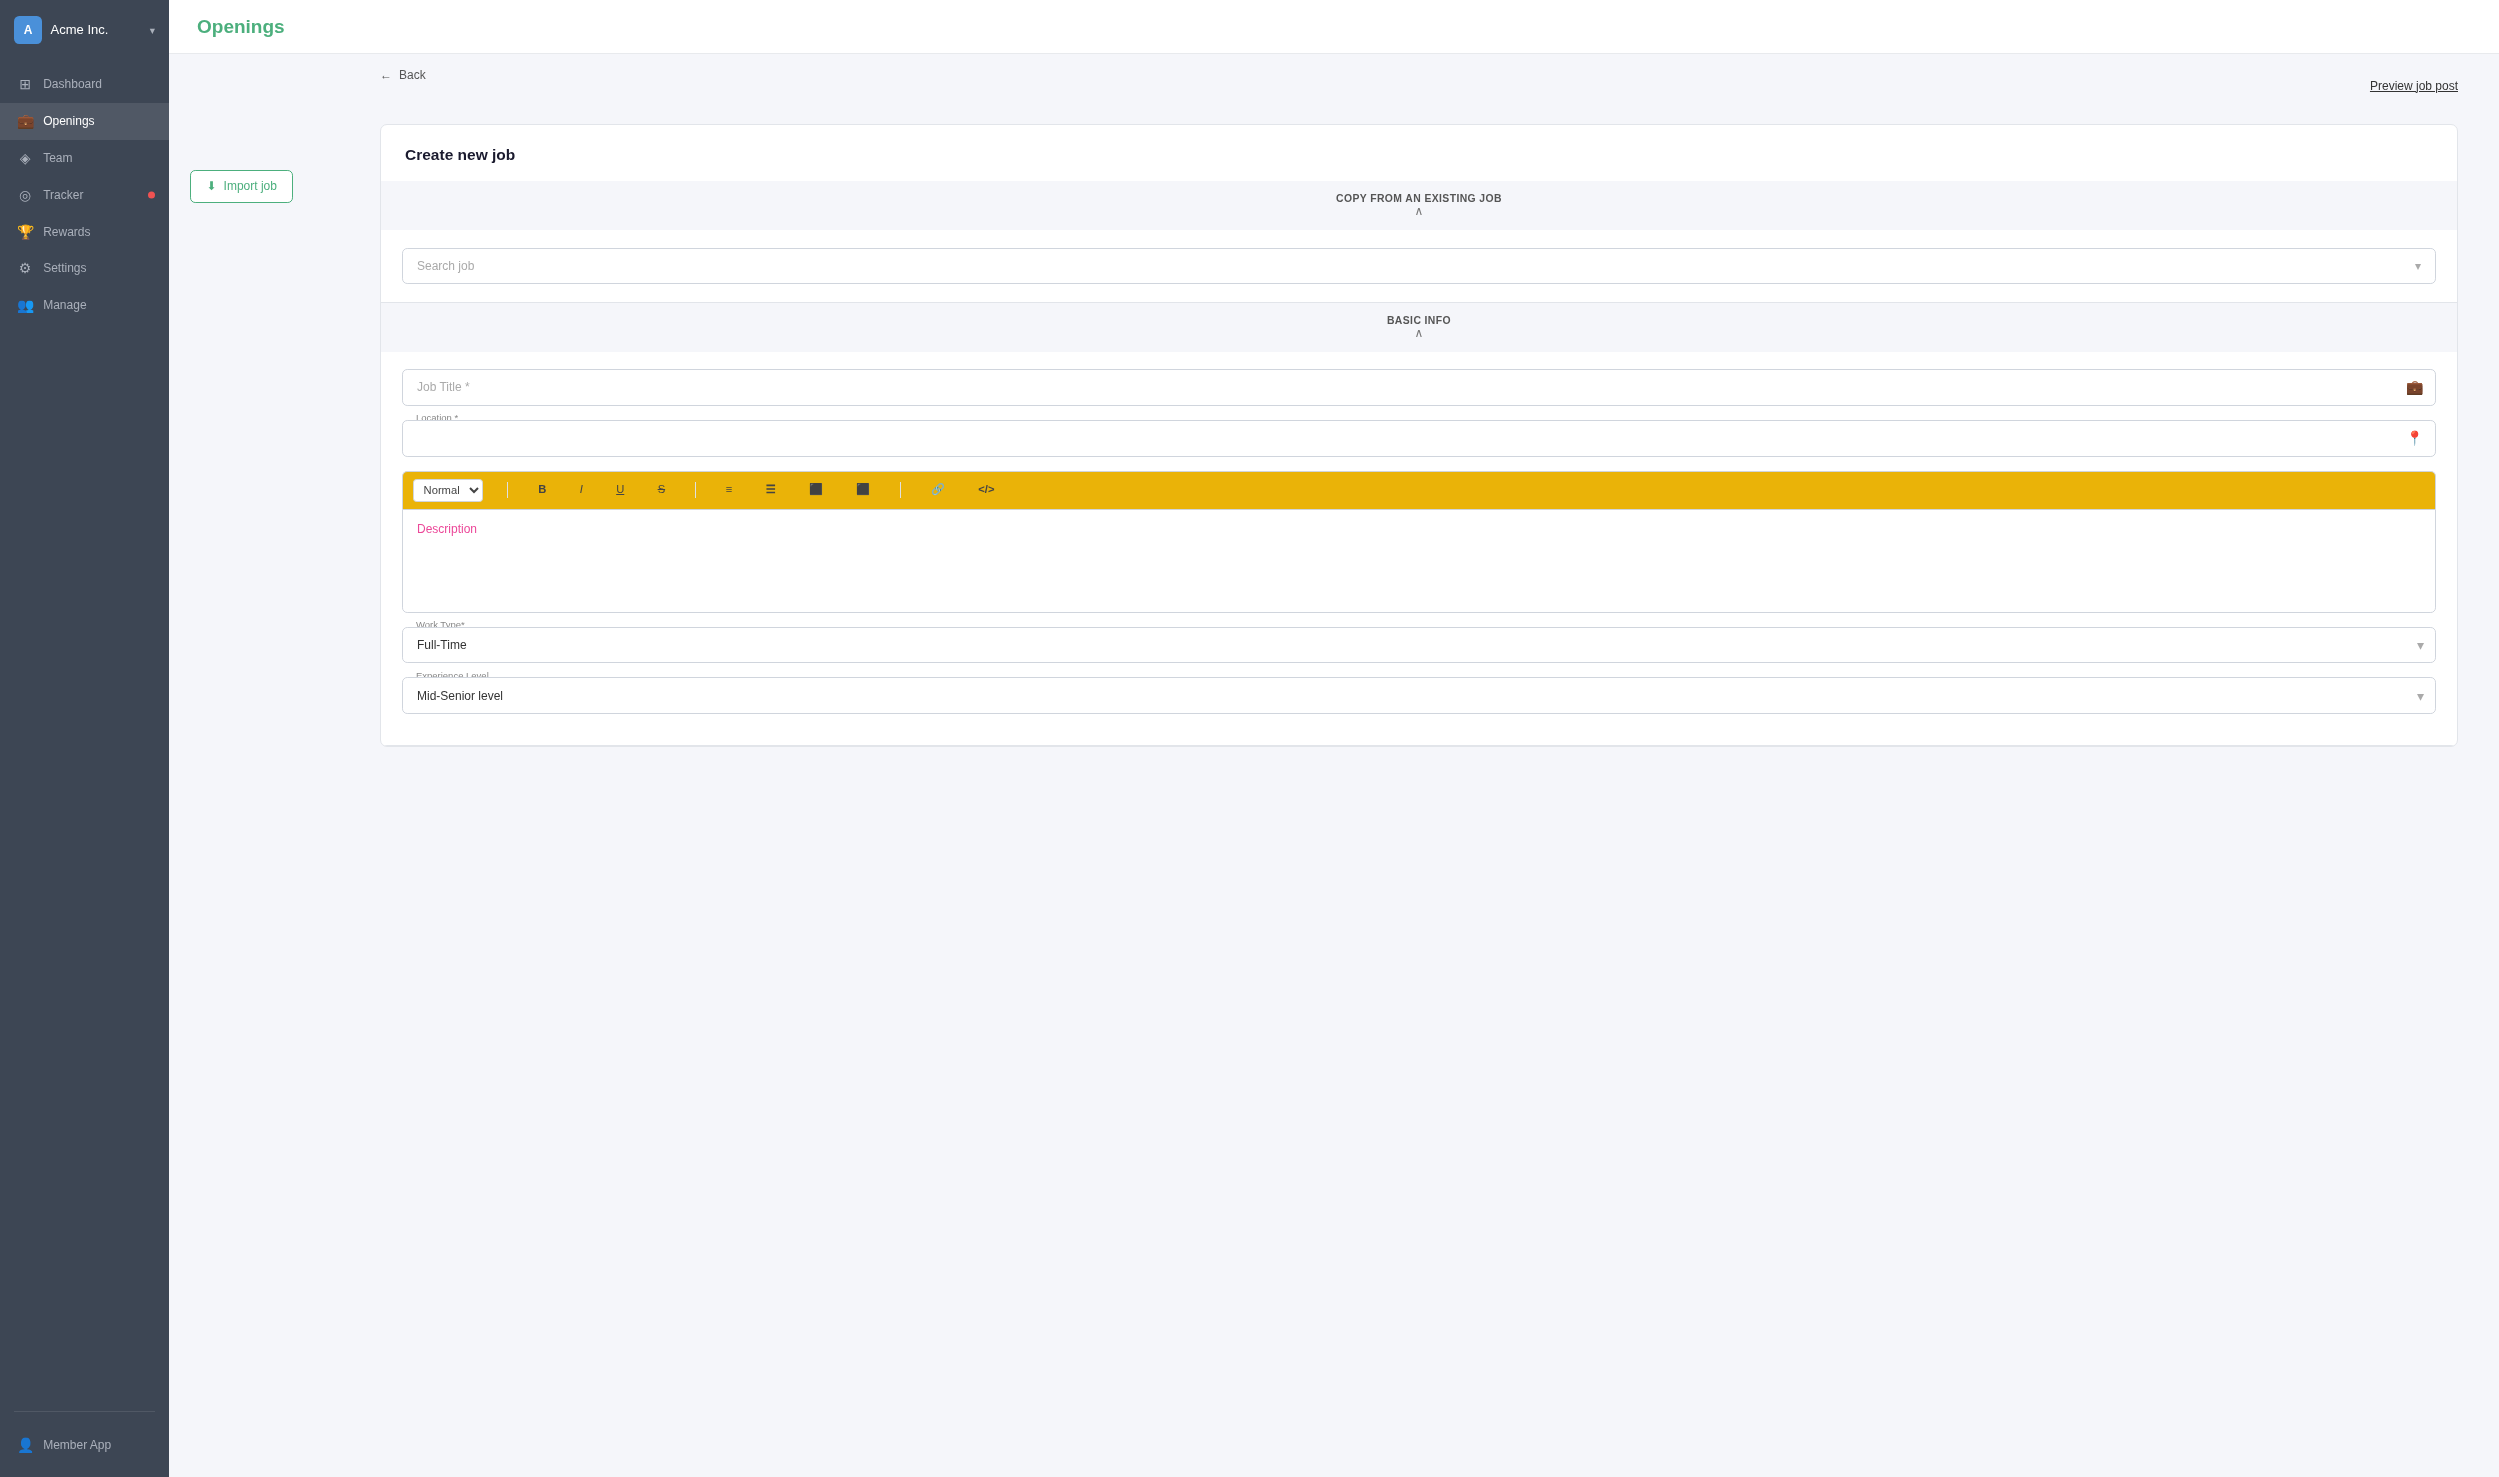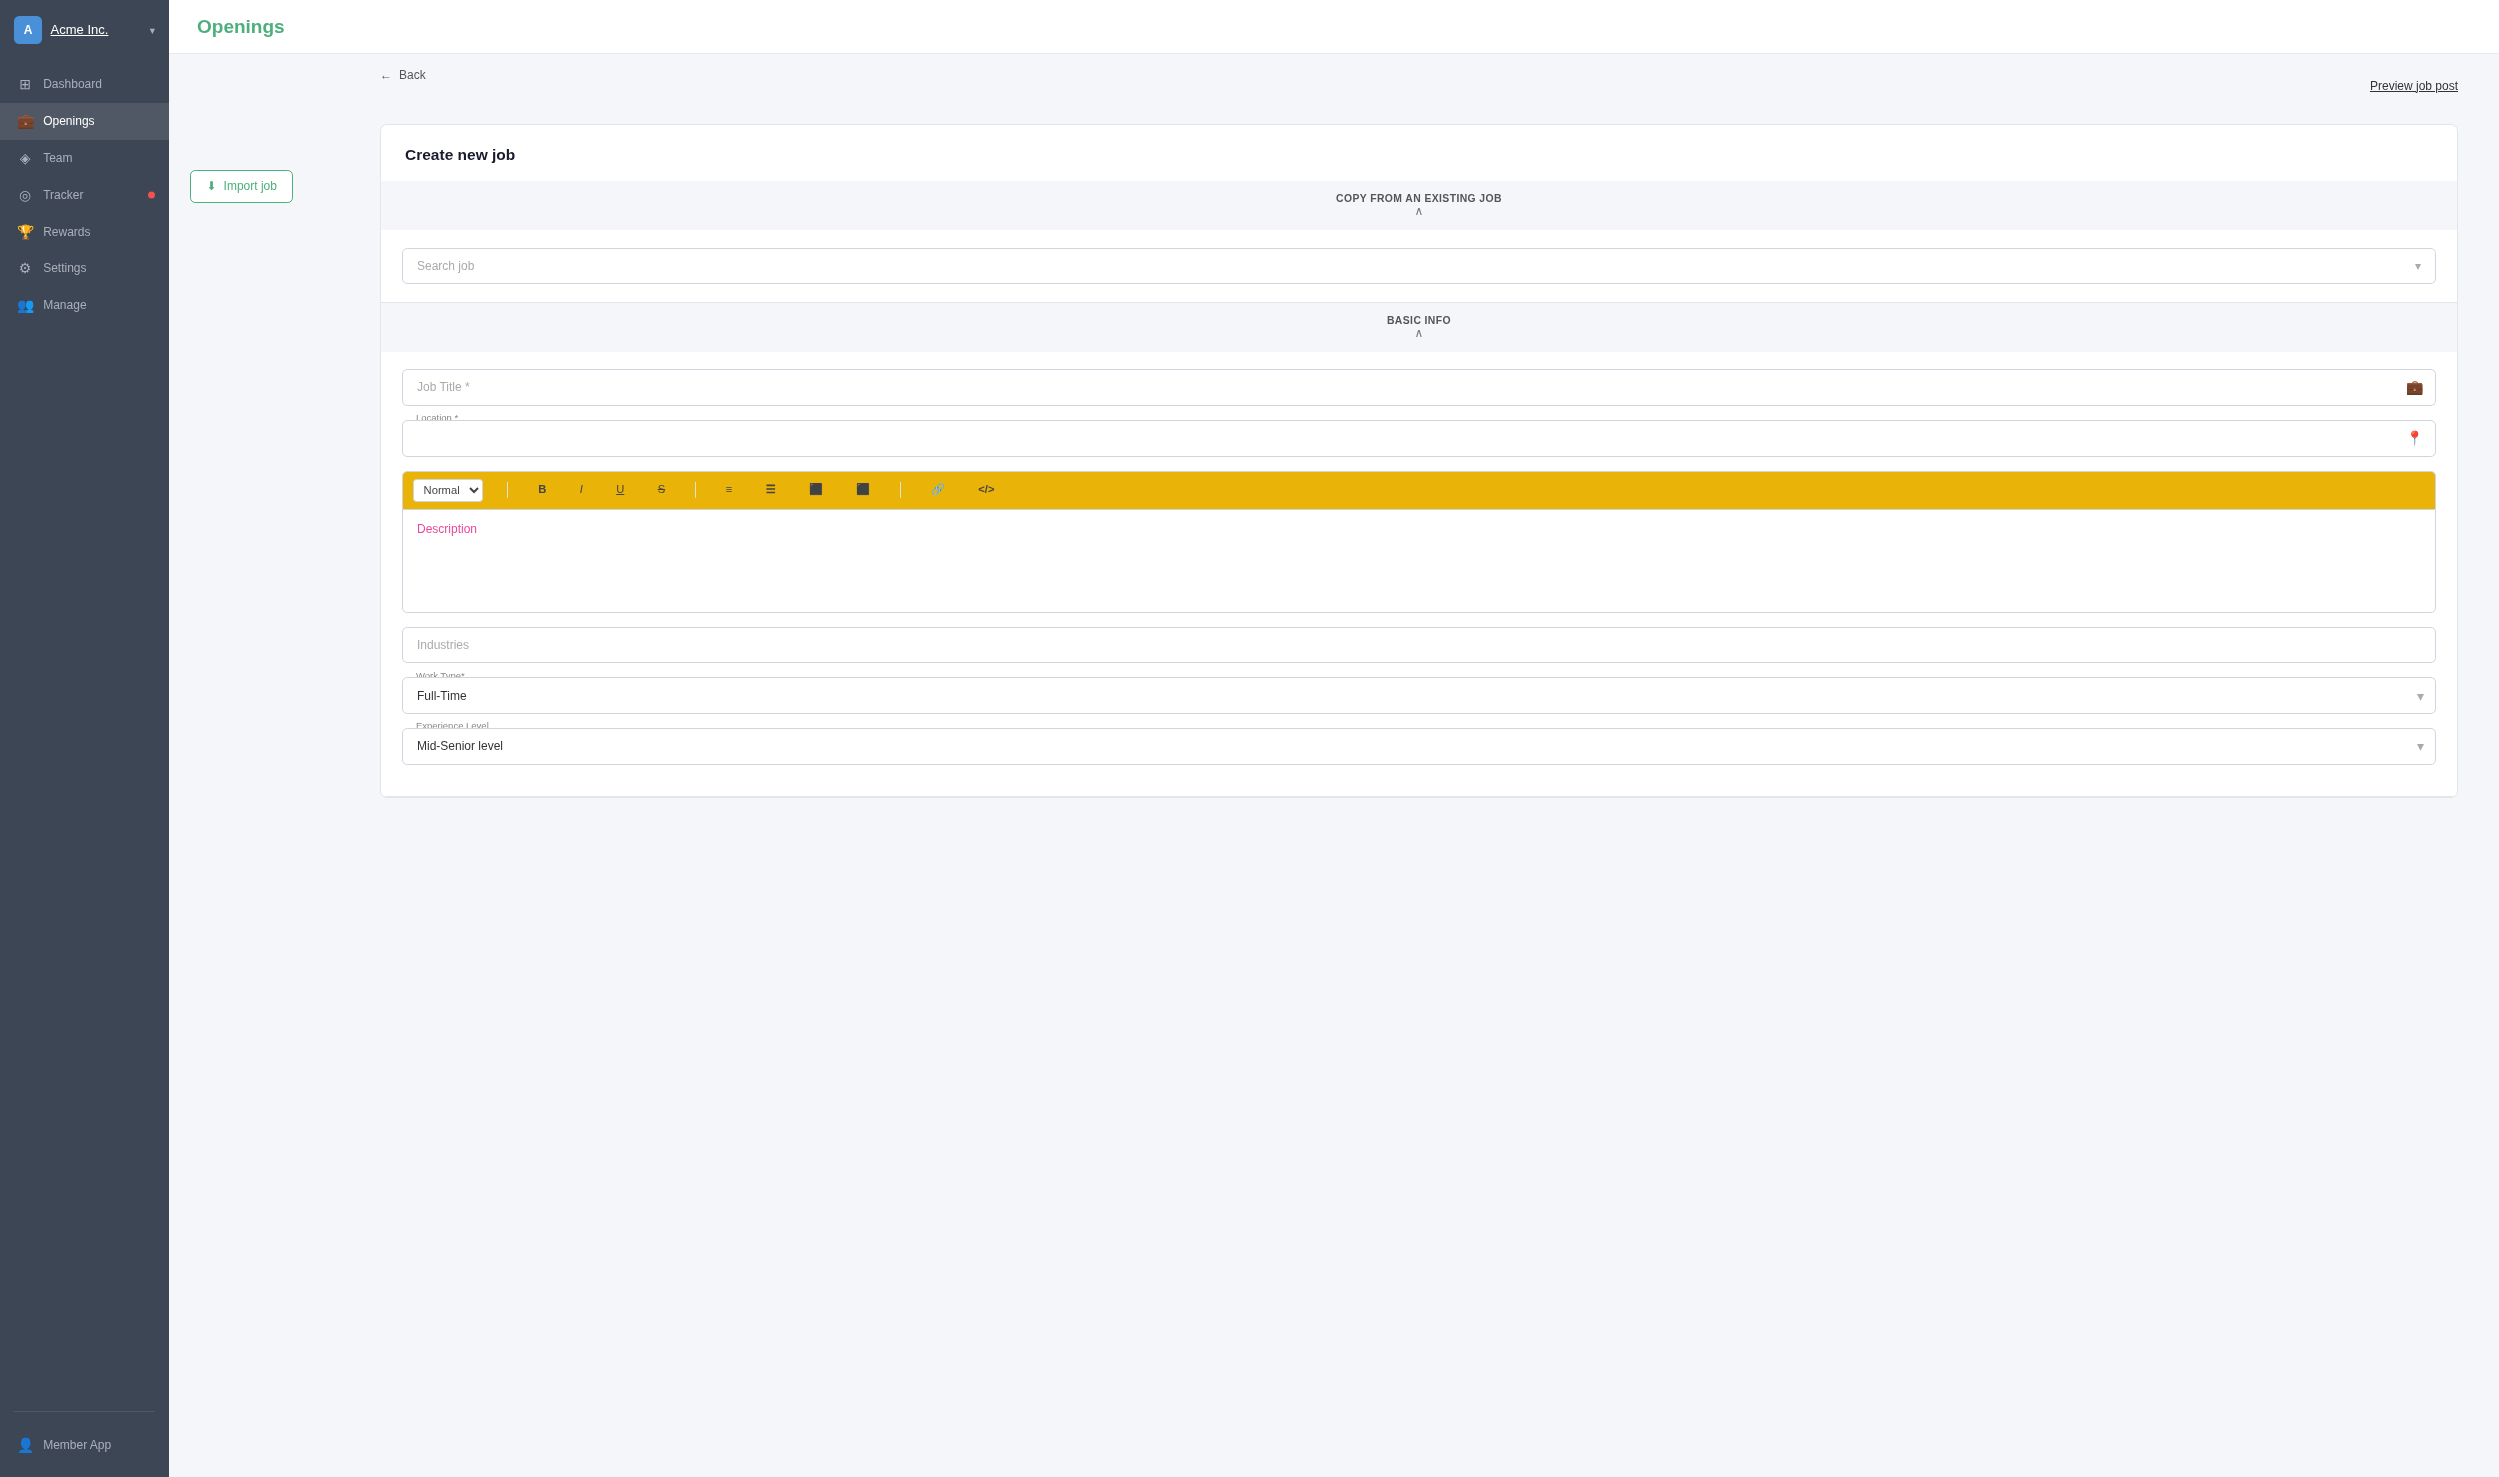--- a/index.html
+++ b/index.html
@@ -30,21 +30,20 @@
       display: flex; align-items: center; justify-content: center;
       color: white;
       font-size: 12px;
       font-weight: bold;
     }
     .sidebar-company {
       color: #fff;
       font-size: 13px;
       font-weight: 500;
       flex: 1;
-      text-decoration: underline;
     }
     .sidebar-chevron {
       color: #aab0bb;
       font-size: 10.4px;
     }
     .sidebar-nav {
       flex: 1;
       padding: 7px 0;
     }
     .nav-item {
@@ -479,23 +478,20 @@
               <button class="toolbar-btn">⬛</button>
               <div class="toolbar-sep"></div>
               <button class="toolbar-btn">🔗</button>
               <button class="toolbar-btn">&lt;/&gt;</button>
             </div>
             <div class="editor-body" contenteditable="true" style="">
               <span style="color:#ec4899;">Description</span>
             </div>
           </div>
 
-          <div class="form-group">
-            <input class="industries-input" type="text" placeholder="Industries" style="">
-          </div>
 
           <div class="float-label-wrap">
             <span class="float-label">Work Type*</span>
             <div class="select-wrap">
               <select class="form-select">
                 <option>Full-Time</option>
                 <option>Part-Time</option>
                 <option>Contract</option>
                 <option>Internship</option>
                 <option>Freelance</option>

